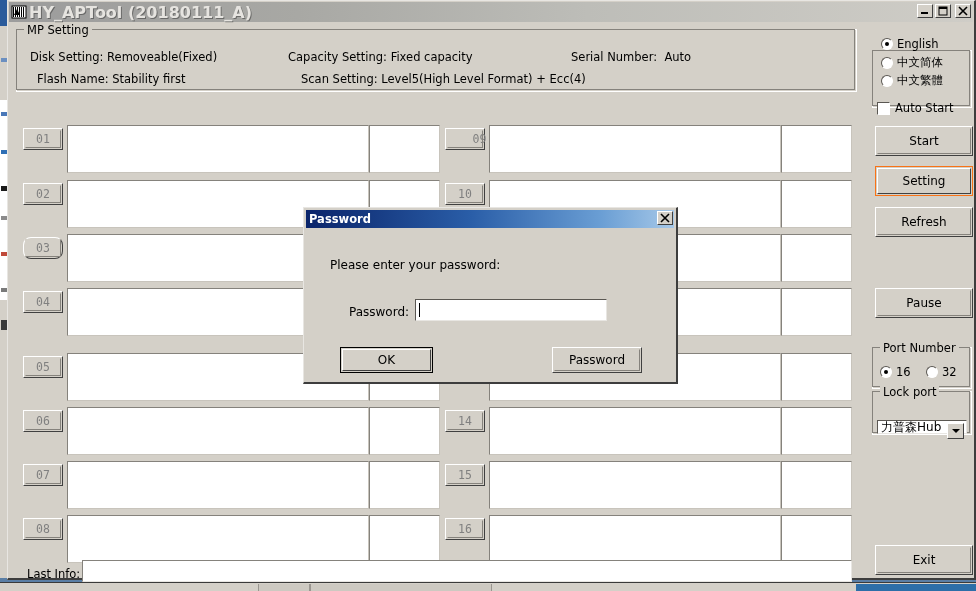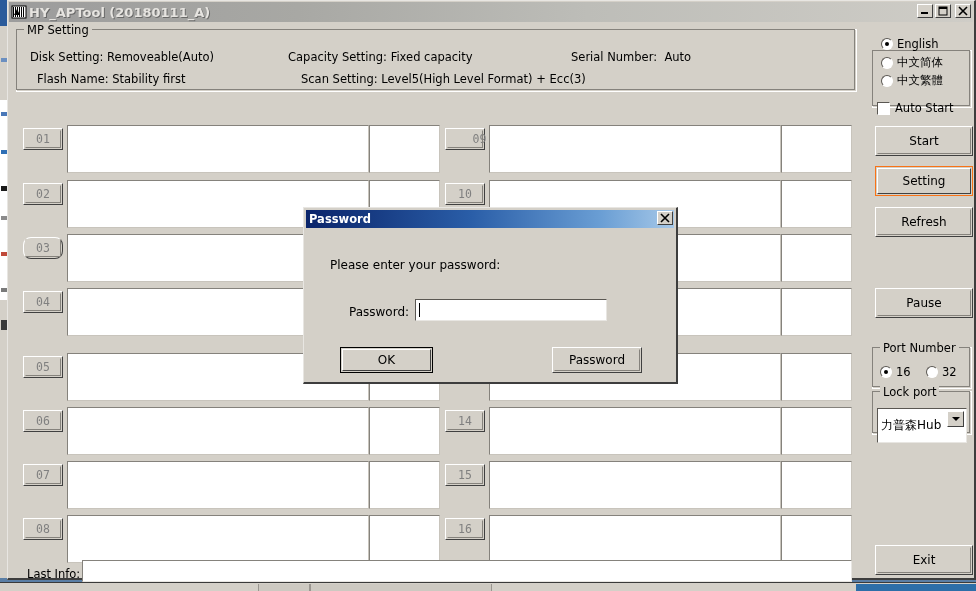--- a/index.html
+++ b/index.html
@@ -67,21 +67,21 @@
     margin: 1px 1px 0 1px;
     background: linear-gradient(to right, #9c9c9c 0%, #a8a8a4 30%, #bdbdb8 60%, #cfcdc7 100%);
     display: flex; align-items: center;
   }
   .title-icon {
     width: 16px; height: 16px; margin: 0 2px 0 2px;
     position: relative; flex: none;
   }
   .title-text {
     font-family: "DejaVu Sans", "Liberation Sans", sans-serif;
-    font-size: 13px; font-weight: bold;
+    font-size: 16px; font-weight: bold;
     color: #e6e4e0;
     text-shadow: 1px 1px 0 rgba(0,0,0,0.35);
     white-space: nowrap;
   }
   .title-buttons {
     position: absolute; right: 2px; top: 2px;
     display: flex; gap: 2px;
   }
   .tbtn {
     width: 16px; height: 14px;
@@ -411,25 +411,25 @@
             </svg>
         </span>
       </span>
     </div>
 
     <div class="client">
 
       <div class="groupbox" id="mp-setting">
         <span class="gb-title">MP Setting</span>
       </div>
-      <div class="mp-line" style="left:21px; top:28px;"><span>Disk Setting:</span>&nbsp;<span>Removeable(Auto)</span></div>
+      <div class="mp-line" style="left:21px; top:28px;"><span>Disk Setting:</span>&nbsp;<span>Removeable(Fixed)</span></div>
       <div class="mp-line" style="left:279px; top:28px;"><span>Capacity Setting:</span>&nbsp;<span>Fixed capacity</span></div>
       <div class="mp-line" style="left:562px; top:28px;"><span>Serial Number:</span>&nbsp;&nbsp;<span>Auto</span></div>
       <div class="mp-line" style="left:28px; top:50px;"><span>Flash Name:</span>&nbsp;<span>Stability first</span></div>
-      <div class="mp-line" style="left:292px; top:50px;"><span>Scan Setting:</span>&nbsp;<span>Level5(High Level Format) + Ecc(3)</span></div>
+      <div class="mp-line" style="left:292px; top:50px;"><span>Scan Setting:</span>&nbsp;<span>Level5(High Level Format) + Ecc(4)</span></div>
 
       <div class="port-row">
         <div class="port-btn" style="left:14px; top:106px;">
             <span>01</span>
           </div>
         <div class="panel-main" style="left:58px; top:103px; width:302px; height:48px;"></div>
         <div class="panel-side" style="left:360px; top:103px; width:71px; height:48px;"></div>
       </div>
       <div class="port-row">
         <div class="port-btn" style="left:14px; top:161px;">
@@ -581,21 +581,21 @@
         <span>16</span>
       </div>
       <div class="radio-row" style="left:917px; top:343px;">
         <span class="radio"></span>
         <span>32</span>
       </div>
 
       <div class="groupbox" id="lock-port-group">
         <span class="gb-title">Lock port</span>
       </div>
-      <div class="combo" style="left:868px; top:386px; width:90px; height:35px;">
+      <div class="combo" style="left:868px; top:398px; width:90px; height:14px;">
         <span>力普森Hub</span>
         <span class="combo-arrow">
             <span class="tri-down"></span>
           </span>
       </div>
 
       <div class="sbtn" style="top:523px;">
           <span>Exit</span>
         </div>
 

